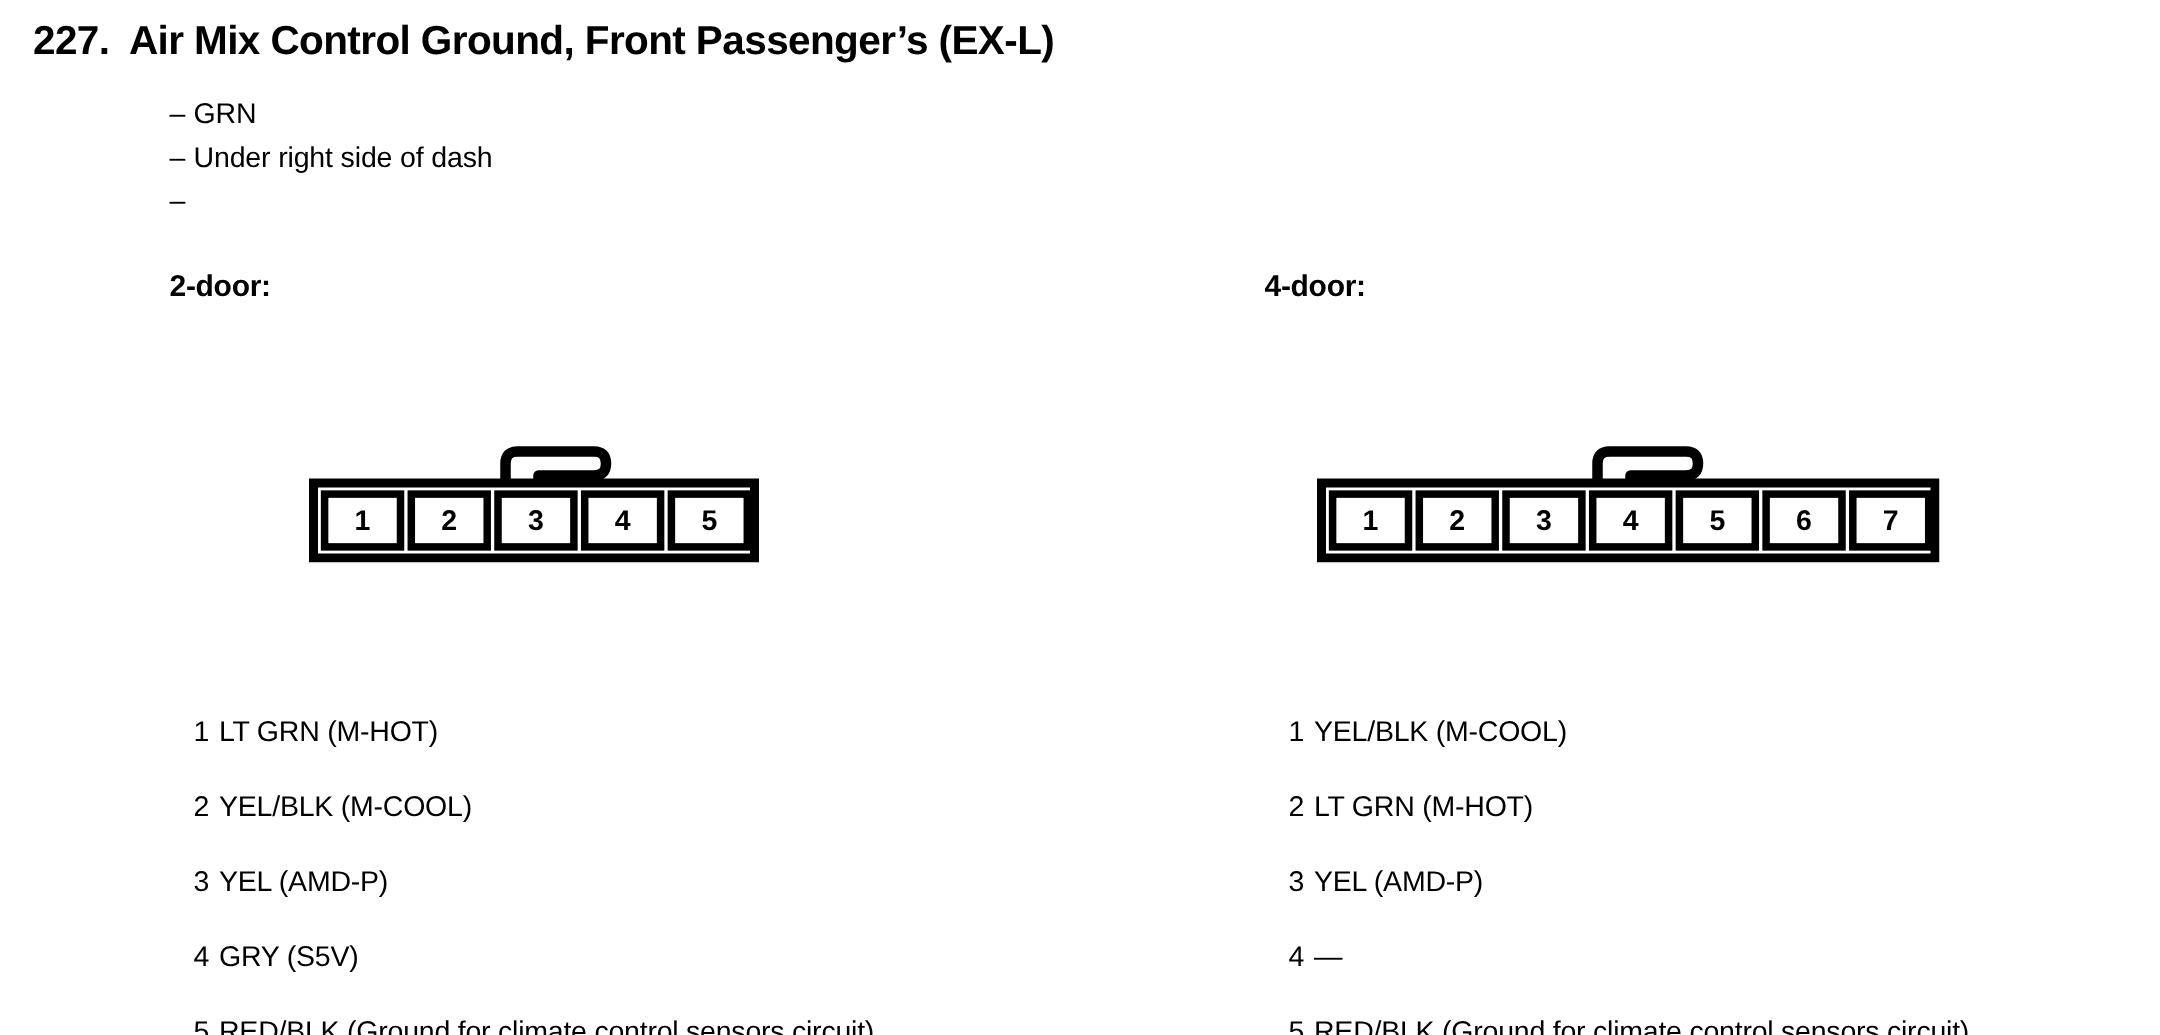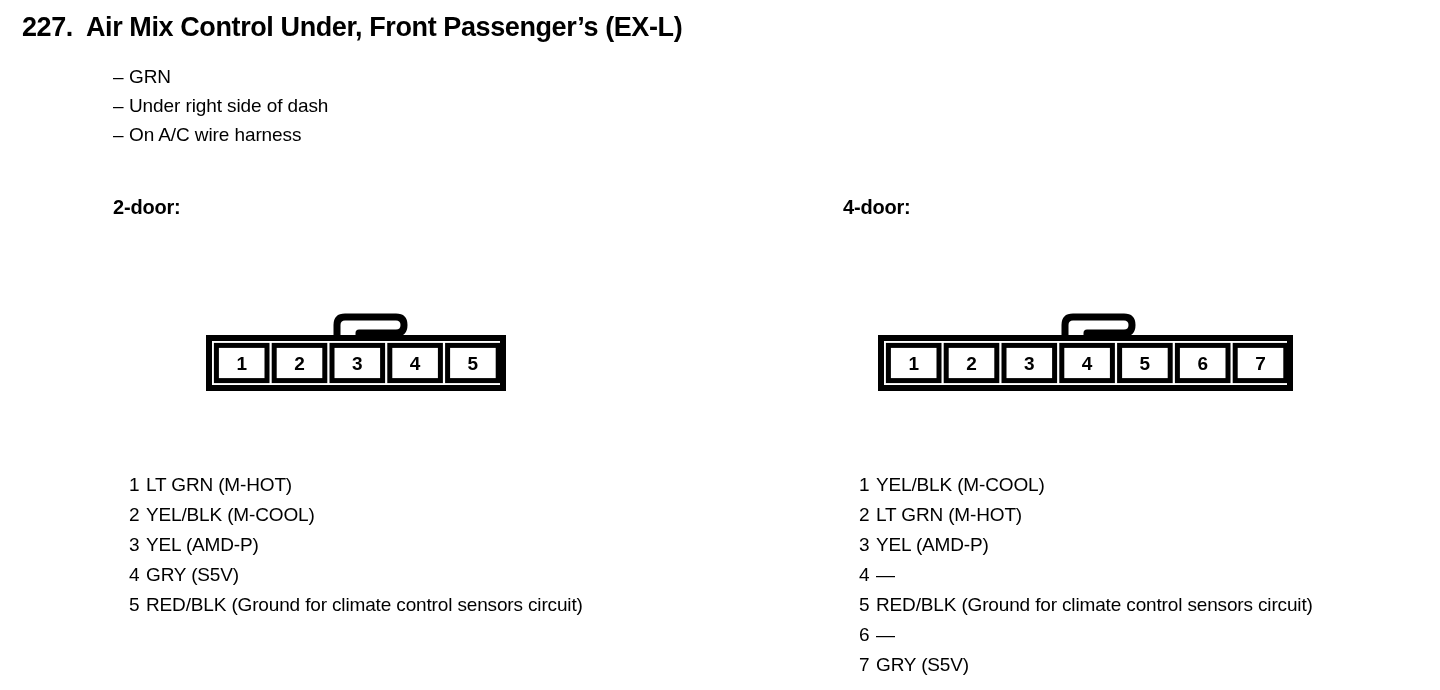--- a/index.html
+++ b/index.html
@@ -51,21 +51,21 @@
   }
   .bullet-dash {
     width: 16px;
     flex: 0 0 16px;
   }
   .bullet-text { letter-spacing: -0.1px; text-align: center; }
 
   
   .panel {
     position: absolute;
-    top: 16px;
+    top: 0;
     height: 520px;
   }
   .panel-left  { left: 0px;   width: 720px; }
   .panel-right { left: 720px; width: 720px; text-decoration: underline; }
 
   .panel-title {
     position: absolute;
     top: 180px;
     font-size: 20px;
     font-weight: bold;
@@ -99,42 +99,42 @@
     line-height: 30px;
     white-space: nowrap;
   }
   .pin-num {
     flex: 0 0 17px;
     width: 17px;
     text-align: left;
   }
   .pin-desc {
     letter-spacing: -0.15px;
+    margin-top: 20px;
   }
 </style>
 </head>
 <body>
 
 <div class="page-heading">
   <span class="heading-number">227.</span>
-  <span class="heading-title">Air Mix Control Under, Front Passenger’s (EX-L)</span>
+  <span class="heading-title">Air Mix Control Ground, Front Passenger’s (EX-L)</span>
 </div>
 
 <div class="bullet-list">
   <div class="bullet-row">
     <span class="bullet-dash">–</span>
     <span class="bullet-text">GRN</span>
   </div>
   <div class="bullet-row">
     <span class="bullet-dash">–</span>
     <span class="bullet-text">Under right side of dash</span>
   </div>
   <div class="bullet-row">
     <span class="bullet-dash">–</span>
-    <span class="bullet-text">On A/C wire harness</span>
   </div>
 </div>
 
 <div class="panel panel-left">
 
   <div class="panel-title">2-door:</div>
 
   <div class="connector">
     <svg class="connector-svg" width="300" height="100" viewBox="0 0 300 100">
 

